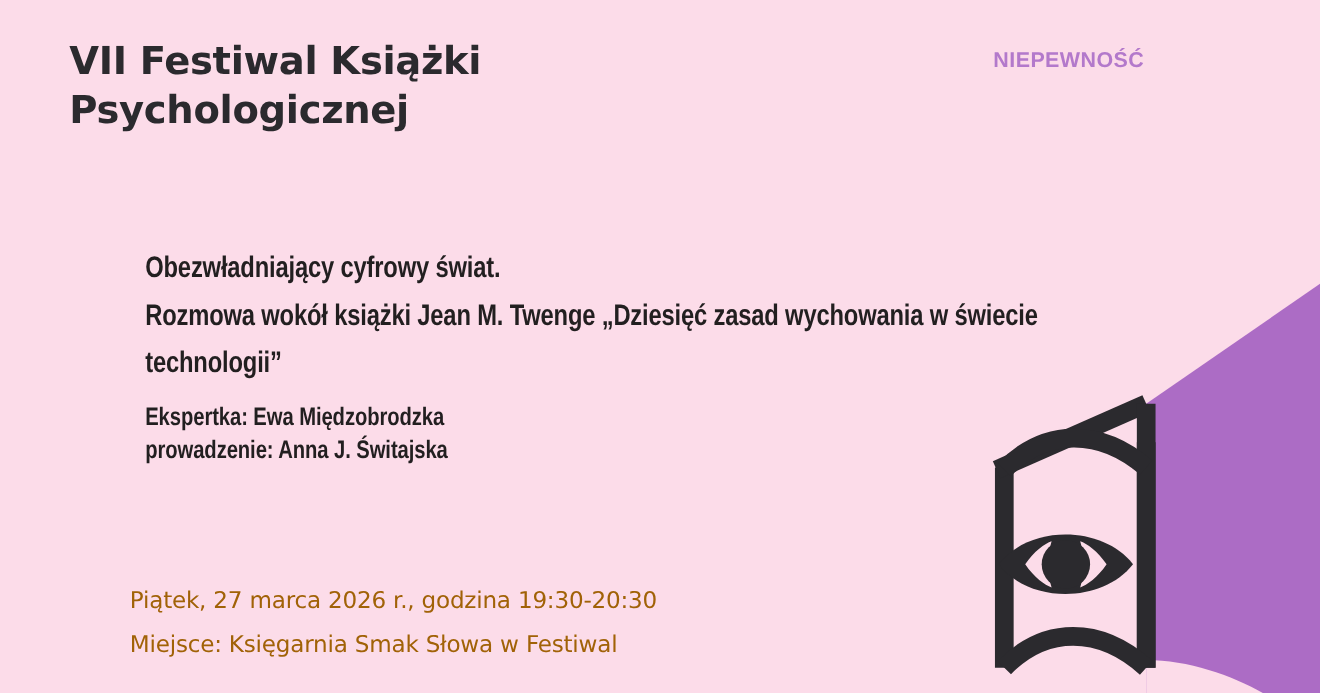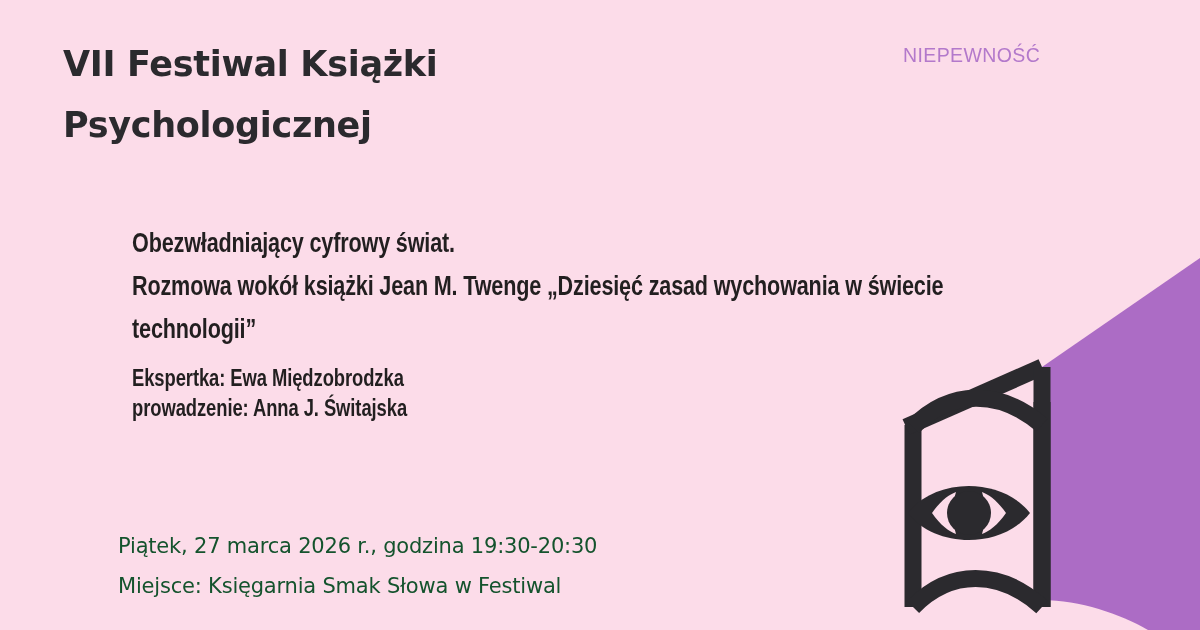--- a/index.html
+++ b/index.html
@@ -33,33 +33,33 @@
   
   .festival-title {
     position: absolute;
     left: 63px;
     top: 34px;
     width: 470px;
     color: #2B2A2E;
     font-family: "DejaVu Sans", sans-serif;
     font-weight: bold;
     font-size: 35px;
-    line-height: 61px;
+    line-height: 45px;
     letter-spacing: -0.3px;
     white-space: pre-line;
   }
 
   
   .keywords {
     position: absolute;
     left: 903px;
     top: 42px;
     color: #B379CB;
     font-family: "Liberation Sans", sans-serif;
-    font-weight: normal;
+    font-weight: bold;
     font-size: 19.5px;
     line-height: 27px;
     letter-spacing: 0.4px;
     text-transform: uppercase;
   }
   .keywords div { white-space: nowrap; }
 
   
   .main-block {
     position: absolute;
@@ -91,21 +91,21 @@
     transform-origin: left top;
     width: 800px;
   }
   .credits div { white-space: nowrap; }
 
   
   .details {
     position: absolute;
     left: 118px;
     top: 526px;
-    color: #14532d;
+    color: #a16207;
     font-family: "DejaVu Sans", sans-serif;
     font-weight: normal;
     font-size: 21px;
     line-height: 40px;
     letter-spacing: -0.2px;
   }
   .details div { white-space: nowrap; }
 
   
   .logo {

